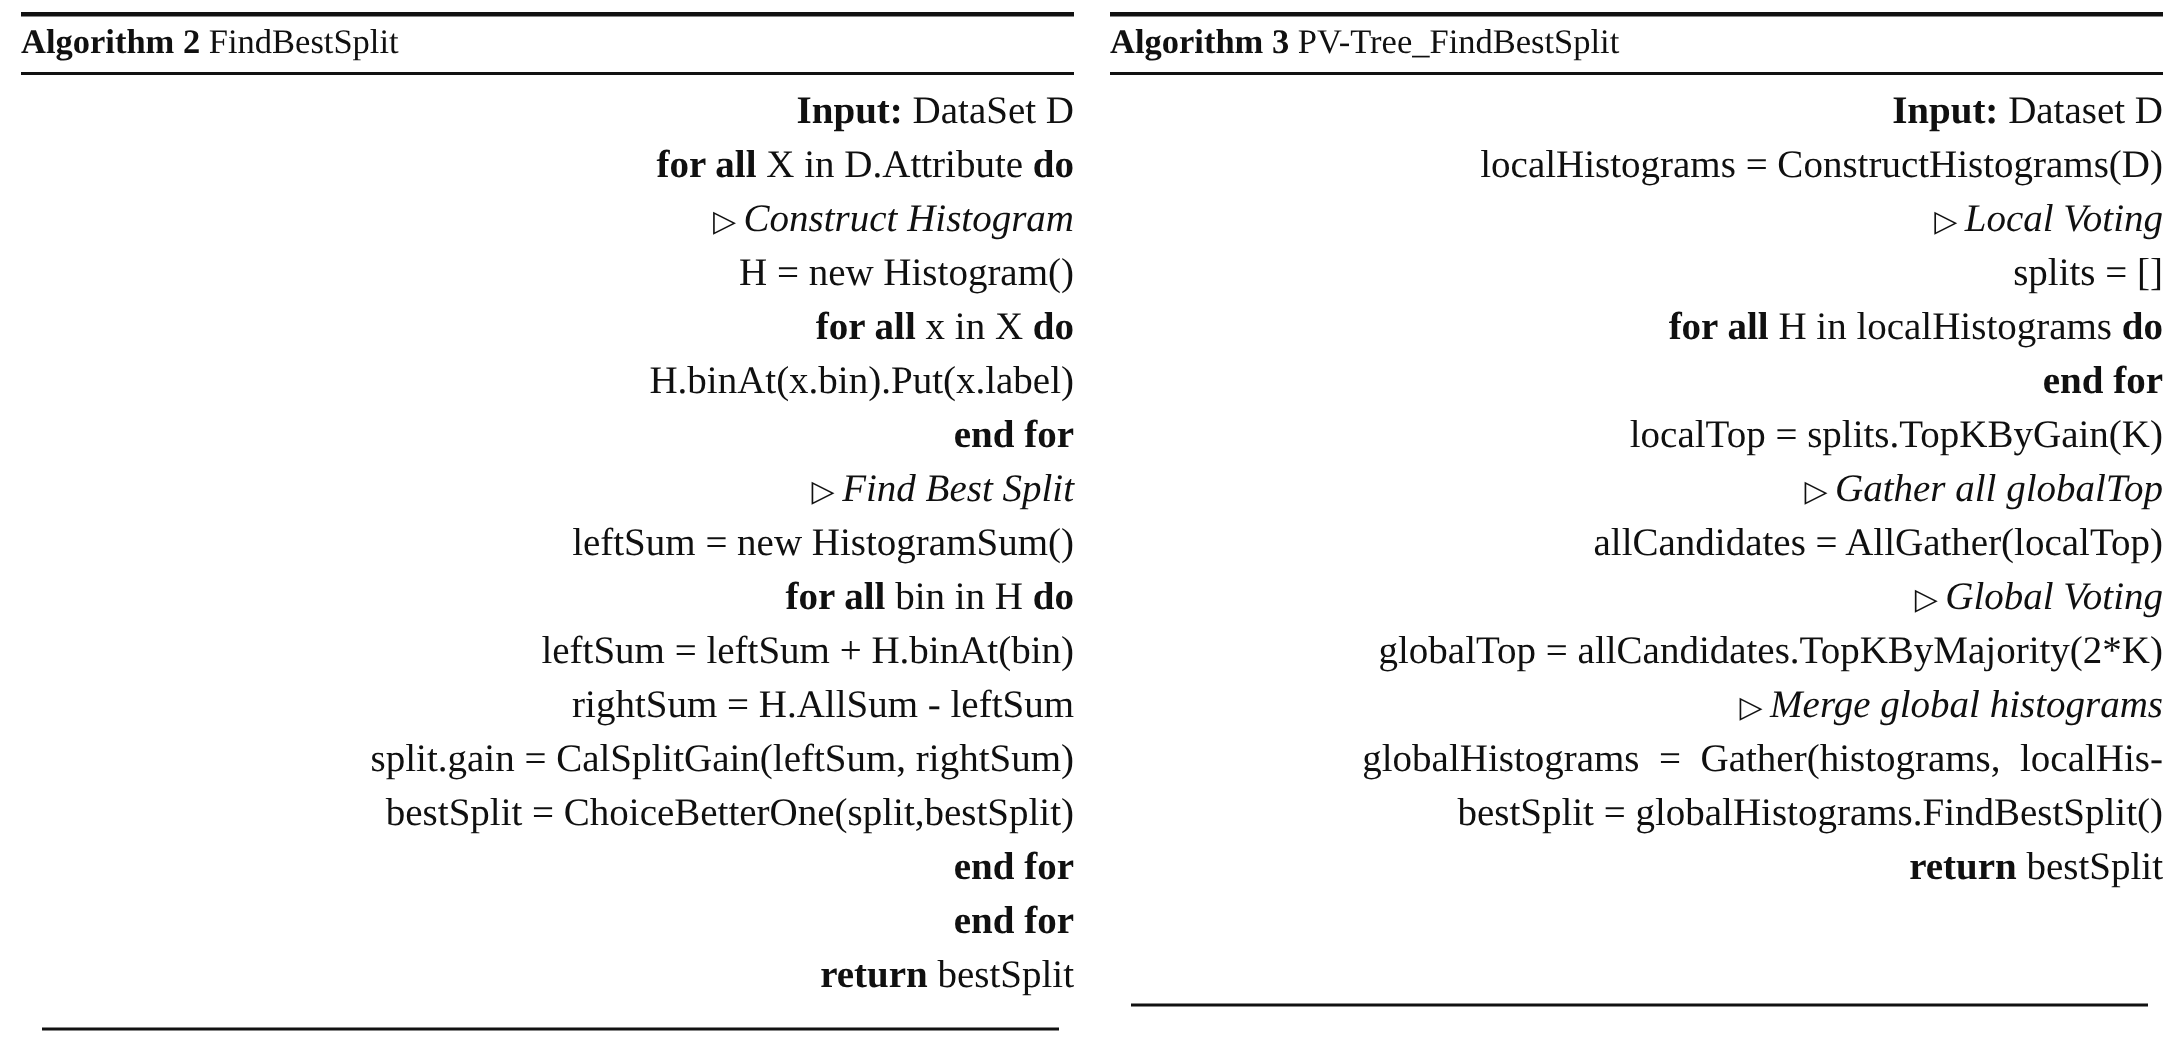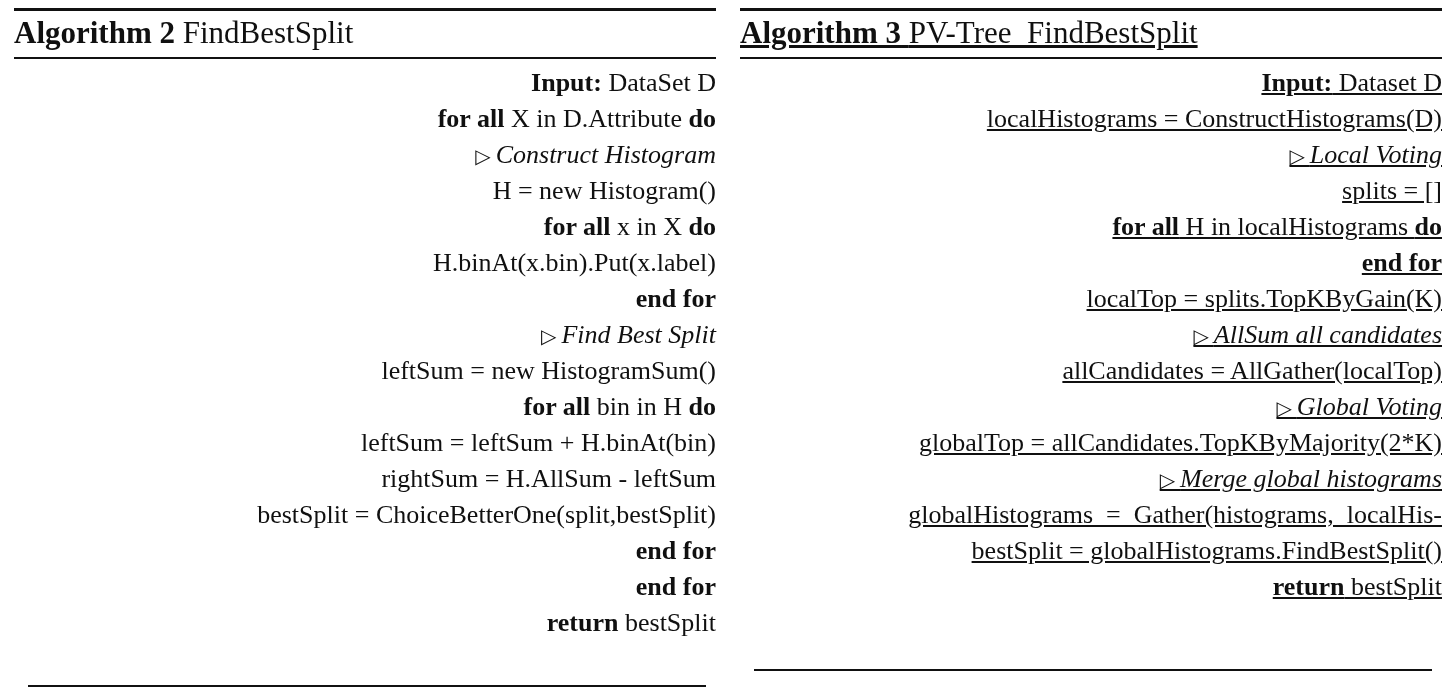--- a/index.html
+++ b/index.html
@@ -25,31 +25,30 @@
     box-sizing: border-box;
     position: relative;
   }
   .algo-left {
     width: 726px;
     padding: 8px 10px 0 14px;
   }
   .algo-right {
     width: 726px;
     padding: 8px 10px 16px 14px;
-    text-decoration: underline;
   }
   .rule {
     border-top: 3px solid #111;
     margin: 0 0 0 0;
   }
   .rule-thin {
     border-top: 2px solid #111;
   }
   .algo-title {
-    font-size: 31px;
+    font-size: 23px;
     line-height: 1.2;
     padding: 3px 0 6px 0;
     white-space: nowrap;
   }
   .algo-title .kw {
     font-weight: bold;
   }
   .algo-body {
     font-size: 26px;
     line-height: 1.385;
@@ -98,20 +97,21 @@
           <div class="line ind1"><span class="tri">▷ </span><span class="it">Construct Histogram</span></div>
           <div class="line ind1"><span>H = new Histogram()</span></div>
           <div class="line ind1"><span class="b">for all</span><span> x in X </span><span class="b">do</span></div>
           <div class="line ind2"><span>H.binAt(x.bin).Put(x.label)</span></div>
           <div class="line ind1"><span class="b">end for</span></div>
           <div class="line ind1"><span class="tri">▷ </span><span class="it">Find Best Split</span></div>
           <div class="line ind1"><span>leftSum = new HistogramSum()</span></div>
           <div class="line ind1"><span class="b">for all</span><span> bin in H </span><span class="b">do</span></div>
           <div class="line ind2"><span>leftSum = leftSum + H.binAt(bin)</span></div>
           <div class="line ind2"><span>rightSum = H.AllSum - leftSum</span></div>
+          <div class="line ind2"><span>split.gain = CalSplitGain(leftSum, rightSum)</span></div>
           <div class="line ind2"><span>bestSplit = ChoiceBetterOne(split,bestSplit)</span></div>
           <div class="line ind1"><span class="b">end for</span></div>
           <div class="line ind0"><span class="b">end for</span></div>
           <div class="line ind0"><span class="b">return</span><span> bestSplit</span></div>
         </div>
       <div class="footer-rule-left"></div>
     </div>
   </div>
 
   <div class="algo algo-right">
@@ -123,21 +123,21 @@
       </div>
       <div class="rule rule-thin"></div>
       <div class="algo-body">
           <div class="line ind0"><span class="b">Input:</span><span> Dataset D</span></div>
           <div class="line ind0"><span>localHistograms = ConstructHistograms(D)</span></div>
           <div class="line ind0"><span class="tri">▷ </span><span class="it">Local Voting</span></div>
           <div class="line ind0"><span>splits = []</span></div>
           <div class="line ind0"><span class="b">for all</span><span> H in localHistograms </span><span class="b">do</span></div>
           <div class="line ind0"><span class="b">end for</span></div>
           <div class="line ind0"><span>localTop = splits.TopKByGain(K)</span></div>
-          <div class="line ind0"><span class="tri">▷ </span><span class="it">AllSum all candidates</span></div>
+          <div class="line ind0"><span class="tri">▷ </span><span class="it">Gather all globalTop</span></div>
           <div class="line ind0"><span>allCandidates = AllGather(localTop)</span></div>
           <div class="line ind0"><span class="tri">▷ </span><span class="it">Global Voting</span></div>
           <div class="line ind0"><span>globalTop = allCandidates.TopKByMajority(2*K)</span></div>
           <div class="line ind0"><span class="tri">▷ </span><span class="it">Merge global histograms</span></div>
           <div class="line ind0"><span>globalHistograms  =  Gather(histograms,  localHis-</span></div>
           <div class="line ind0"><span>bestSplit = globalHistograms.FindBestSplit()</span></div>
           <div class="line ind0"><span class="b">return</span><span> bestSplit</span></div>
         </div>
       <div class="footer-rule-left"></div>
     </div>

